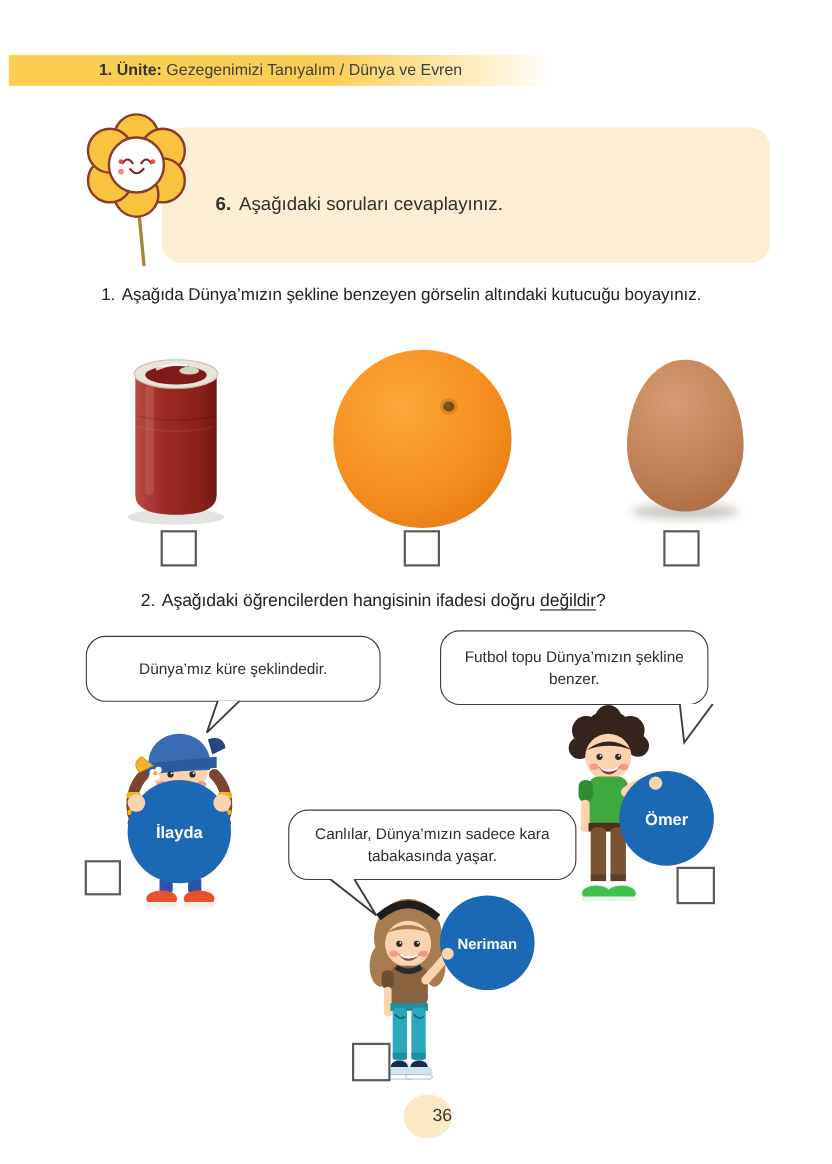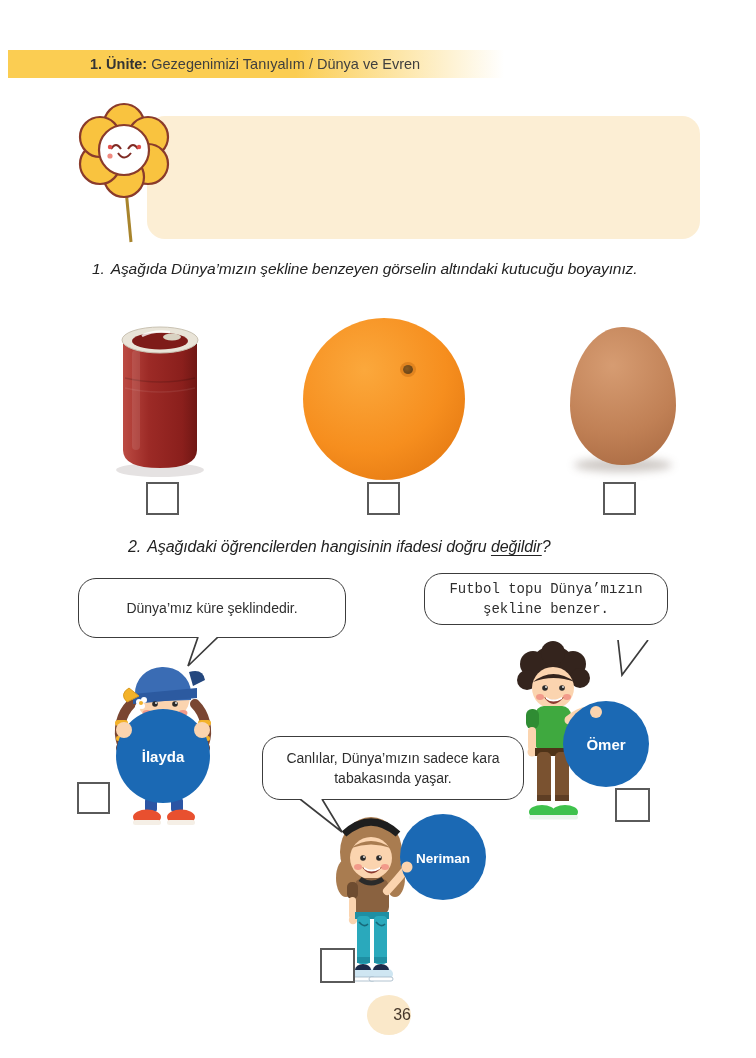--- a/index.html
+++ b/index.html
@@ -12,21 +12,21 @@
     background:linear-gradient(90deg,#FBCD52 0%,#FBCD52 58%,rgba(251,205,82,0) 100%);}
   .header-text{left:90px;top:50px;height:16px;line-height:28px;font-size:14.5px;color:#3f3f3f;white-space:nowrap;}
   .header-text b{font-weight:bold;color:#343434;}
 
   
   .note-box{left:147px;top:116px;width:553px;height:123px;background:#FCEED4;border-radius:18px;}
   .note-text{left:196px;top:176px;font-size:17px;color:#2e2e2e;white-space:nowrap;}
   .note-num{font-weight:bold;margin-right:7px;}
 
   
-  .q-text{font-size:15.5px;color:#222;white-space:nowrap;letter-spacing:-0.1px;font-style:italic;}
+  .q-text{font-size:15.5px;color:#222;white-space:nowrap;letter-spacing:-0.1px;}
   .q1{left:92px;top:260px;}
   .q2{left:95px;top:538px;font-size:16px;margin-left:33px;}
   .q-num{margin-right:6px;}
   .uline{text-decoration:underline;text-underline-offset:3px;}
 
   
   .img-box{background:transparent;}
   .orange-ball{left:303px;top:318px;width:162px;height:162px;border-radius:50%;
     background:radial-gradient(circle at 38% 32%, #FBA83C 0%, #F68E1E 55%, #E0740F 95%);}
   .orange-navel{left:62%;top:29%;width:10px;height:9px;border-radius:50%;
@@ -77,20 +77,23 @@
       <circle cx="34" cy="37" r="20"></circle>
     </g>
     <circle cx="58" cy="50" r="25" fill="#ffffff" stroke="#8A3B2B" stroke-width="2.2"></circle>
     <path d="M45,49 Q50,41 55,49" stroke="#7F2B24" stroke-width="2" fill="none"></path>
     <path d="M62,49 Q67,41 72,49" stroke="#7F2B24" stroke-width="2" fill="none"></path>
     <circle cx="44" cy="47" r="2.2" fill="#E2504C"></circle>
     <circle cx="73" cy="47" r="2.2" fill="#E2504C"></circle>
     <circle cx="44" cy="56" r="2.6" fill="#F08A80"></circle>
     <path d="M52,53 Q58,62 65,53" stroke="#7F2B24" stroke-width="2" fill="none"></path>
   </svg>
+  <div class="abs note-text">
+    <span class="note-num">6.</span><span>Aşağıdaki soruları cevaplayınız.</span>
+  </div>
 
   <div class="abs q-text q1">
     <span class="q-num">1.</span><span>Aşağıda Dünya’mızın şekline benzeyen görselin altındaki kutucuğu boyayınız.</span>
   </div>
 
   <svg class="abs img-box" style="left:98px;top:316px;" width="124" height="166" viewBox="0 0 124 166">
     <ellipse cx="62" cy="154" rx="44" ry="7" fill="rgba(40,20,15,0.12)"></ellipse>
     <defs>
       <linearGradient id="canG" x1="0" y1="0" x2="1" y2="0">
         <stop offset="0" stop-color="#BC4B43"></stop>
@@ -125,21 +128,21 @@
     <span class="uline">değildir</span><span>?</span>
   </div>
 
   <div class="abs bubble" style="left:78px;top:578px;width:268px;height:60px;">
     <span>Dünya’mız küre şeklindedir.</span>
   </div>
   <svg class="abs tail" style="left:178px;top:636.5px;" width="50" height="32" viewBox="0 0 50 32">
     <path d="M20,0 L10,29 L40,0" fill="#ffffff" stroke="#3c3c3c" stroke-width="1.7"></path>
   </svg>
 
-  <div class="abs bubble" style="left:424px;top:573px;width:244px;height:52px;font-family:Liberation Mono, monospace;">
+  <div class="abs bubble" style="left:400px;top:573px;width:244px;height:68px;">
     <span>Futbol topu Dünya’mızın şekline benzer.</span>
   </div>
   <svg class="abs tail" style="left:608px;top:639.5px;" width="50" height="40" viewBox="0 0 50 40">
     <path d="M10,0 L14,35 L40,0" fill="#ffffff" stroke="#3c3c3c" stroke-width="1.7"></path>
   </svg>
 
   <div class="abs bubble" style="left:262px;top:736px;width:262px;height:64px;">
     <span>Canlılar, Dünya’mızın sadece kara tabakasında yaşar.</span>
   </div>
   <svg class="abs tail" style="left:292px;top:798.5px;" width="60" height="38" viewBox="0 0 60 38">

